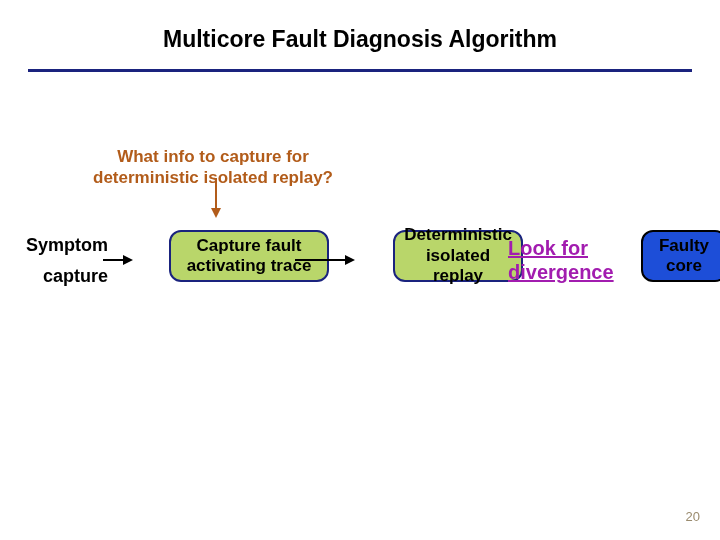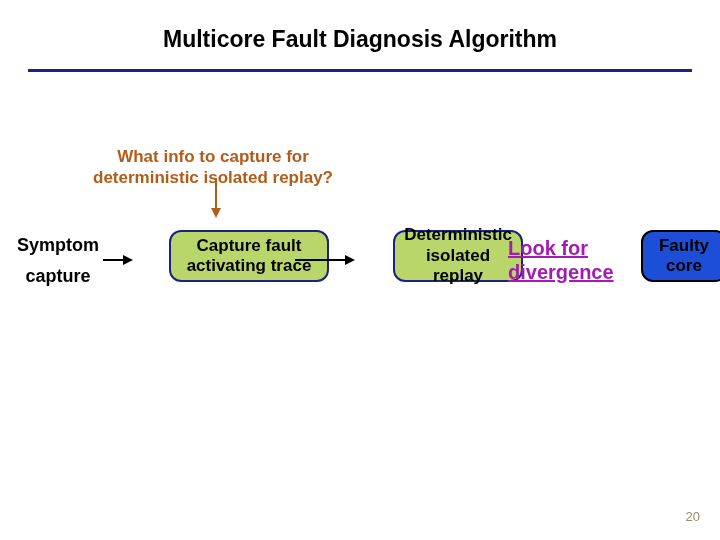--- a/index.html
+++ b/index.html
@@ -47,21 +47,21 @@
     top: 226px;
     left: 0;
     width: 720px;
     height: 70px;
   }
   .symptom {
     position: absolute;
     left: 8px;
     top: 4px;
     width: 100px;
-    text-align: center;
+    text-align: right;
     font-weight: bold;
     font-size: 18px;
     color: #000;
     line-height: 1.7;
   }
   .box {
     position: absolute;
     border: 2px solid #1a237e;
     border-radius: 12px;
     background: #b9d66a;

